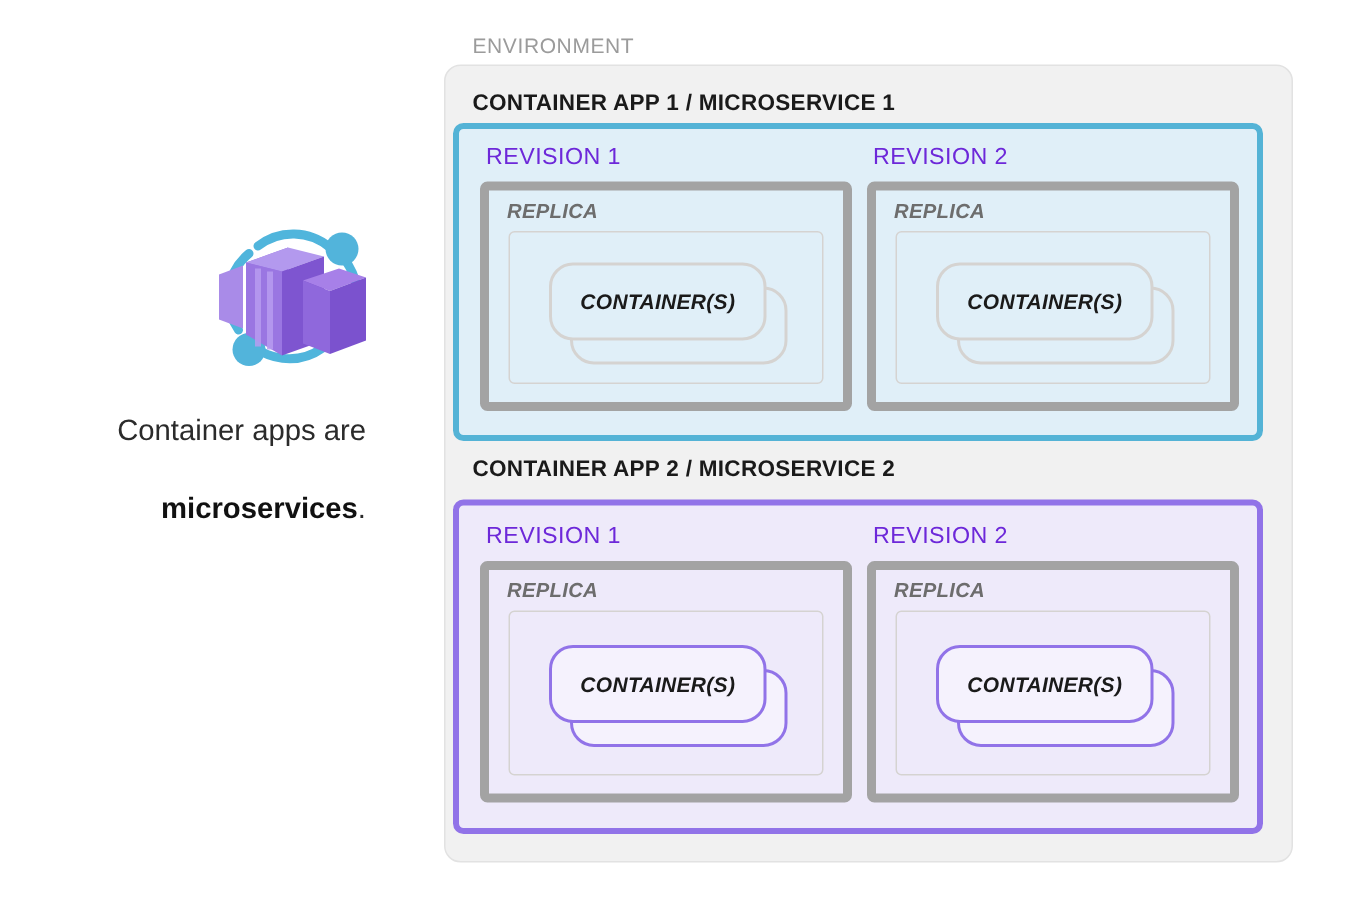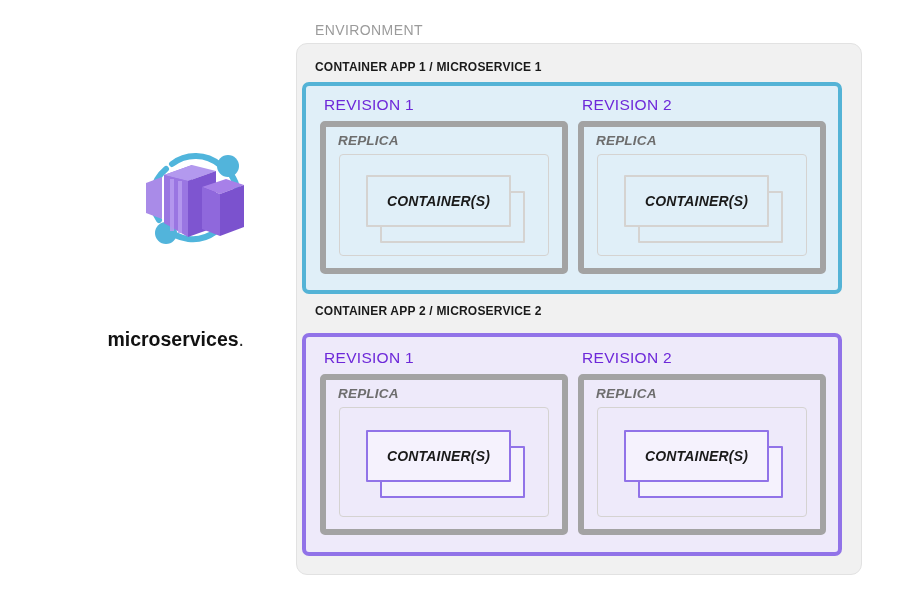--- a/index.html
+++ b/index.html
@@ -61,21 +61,21 @@
     height: 532px;
     background: #f1f1f1;
     border: 1px solid #e2e2e2;
     border-radius: 11px;
     box-sizing: border-box;
   }
 
   
   .app-title {
     position: absolute;
-    font-size: 12px;
+    font-size: 15px;
     font-weight: 700;
     letter-spacing: 0.2px;
     color: #1a1a1a;
     white-space: nowrap;
   }
   .app-box {
     position: absolute;
     box-sizing: border-box;
     border-radius: 7px;
   }
@@ -144,21 +144,21 @@
   .container-stack {
     position: absolute;
     left: 0;
     top: 0;
     width: 100%;
     height: 100%;
   }
   .container-back, .container-front {
     position: absolute;
     box-sizing: border-box;
-    border-radius: 1px;
+    border-radius: 16px;
   }
   .container-label {
     position: absolute;
     left: 0;
     right: 0;
     top: 50%;
     transform: translateY(-50%);
     text-align: center;
     font-size: 14px;
     font-weight: 700;
@@ -206,21 +206,21 @@
       <rect x="30" y="36" width="4" height="52" fill="#B79CF0" opacity="0.85"></rect>
       <rect x="38" y="38" width="4" height="52" fill="#B79CF0" opacity="0.85"></rect>
 
       <path d="M 62 44 L 86 36 L 104 42 L 80 51 Z" fill="#A780E8"></path>
       <path d="M 80 51 L 104 42 L 104 84 L 80 93 Z" fill="#7B52CE"></path>
       <path d="M 62 44 L 80 51 L 80 93 L 62 86 Z" fill="#8F68DC"></path>
     </svg>
   </div>
 
   <div id="caption">
-    <br>
+    <span>Container apps are</span><br>
     <br>
     <span class="strong">microservices</span><span>.</span>
   </div>
 
 </div>
 
 <div id="environment-label">ENVIRONMENT</div>
 <div id="environment-box"></div>
 
 <div class="app-title" id="app-1-title">CONTAINER APP 1 / MICROSERVICE 1</div>

